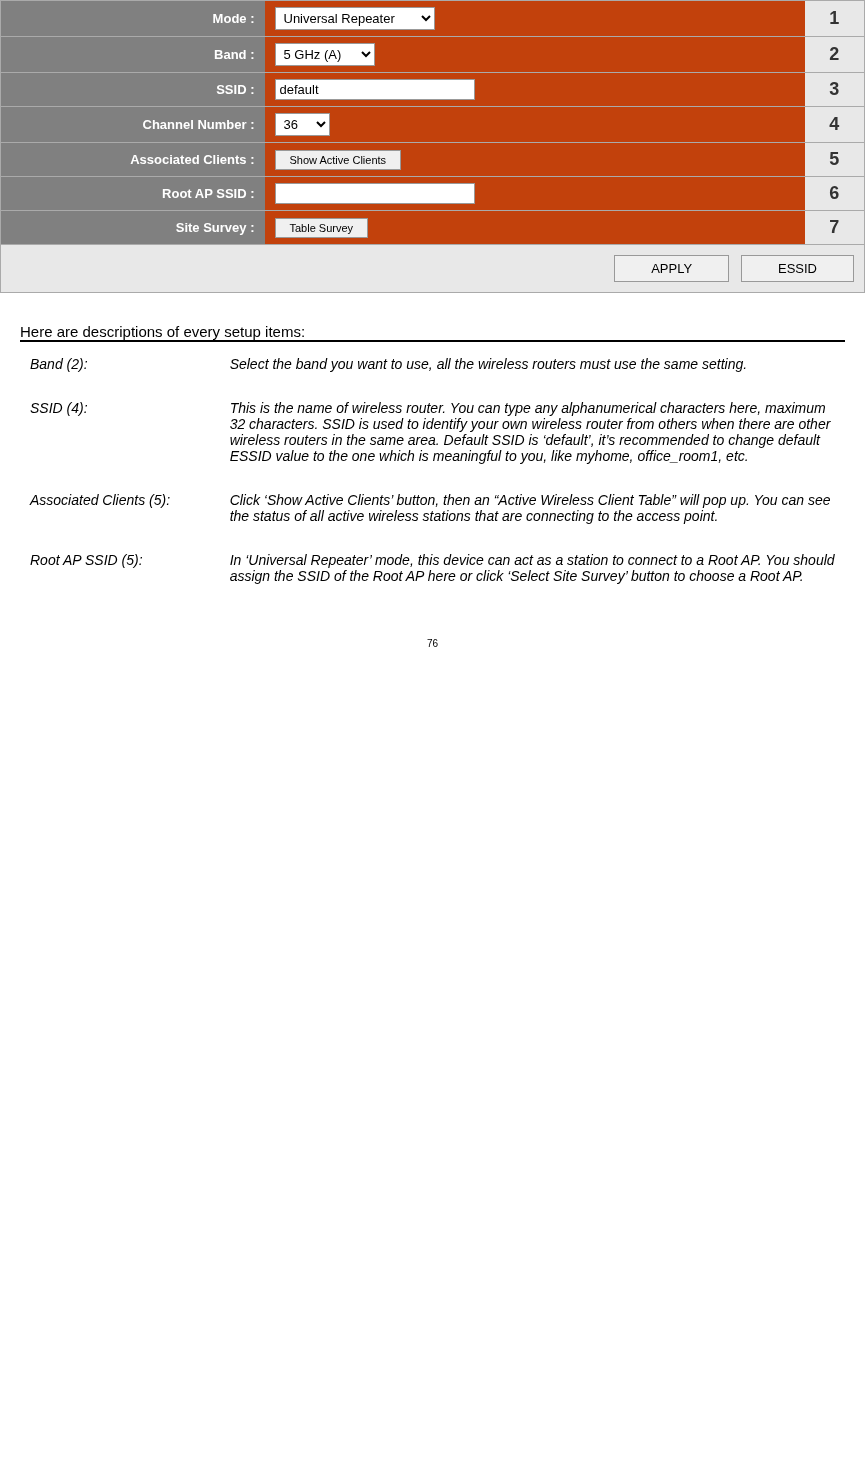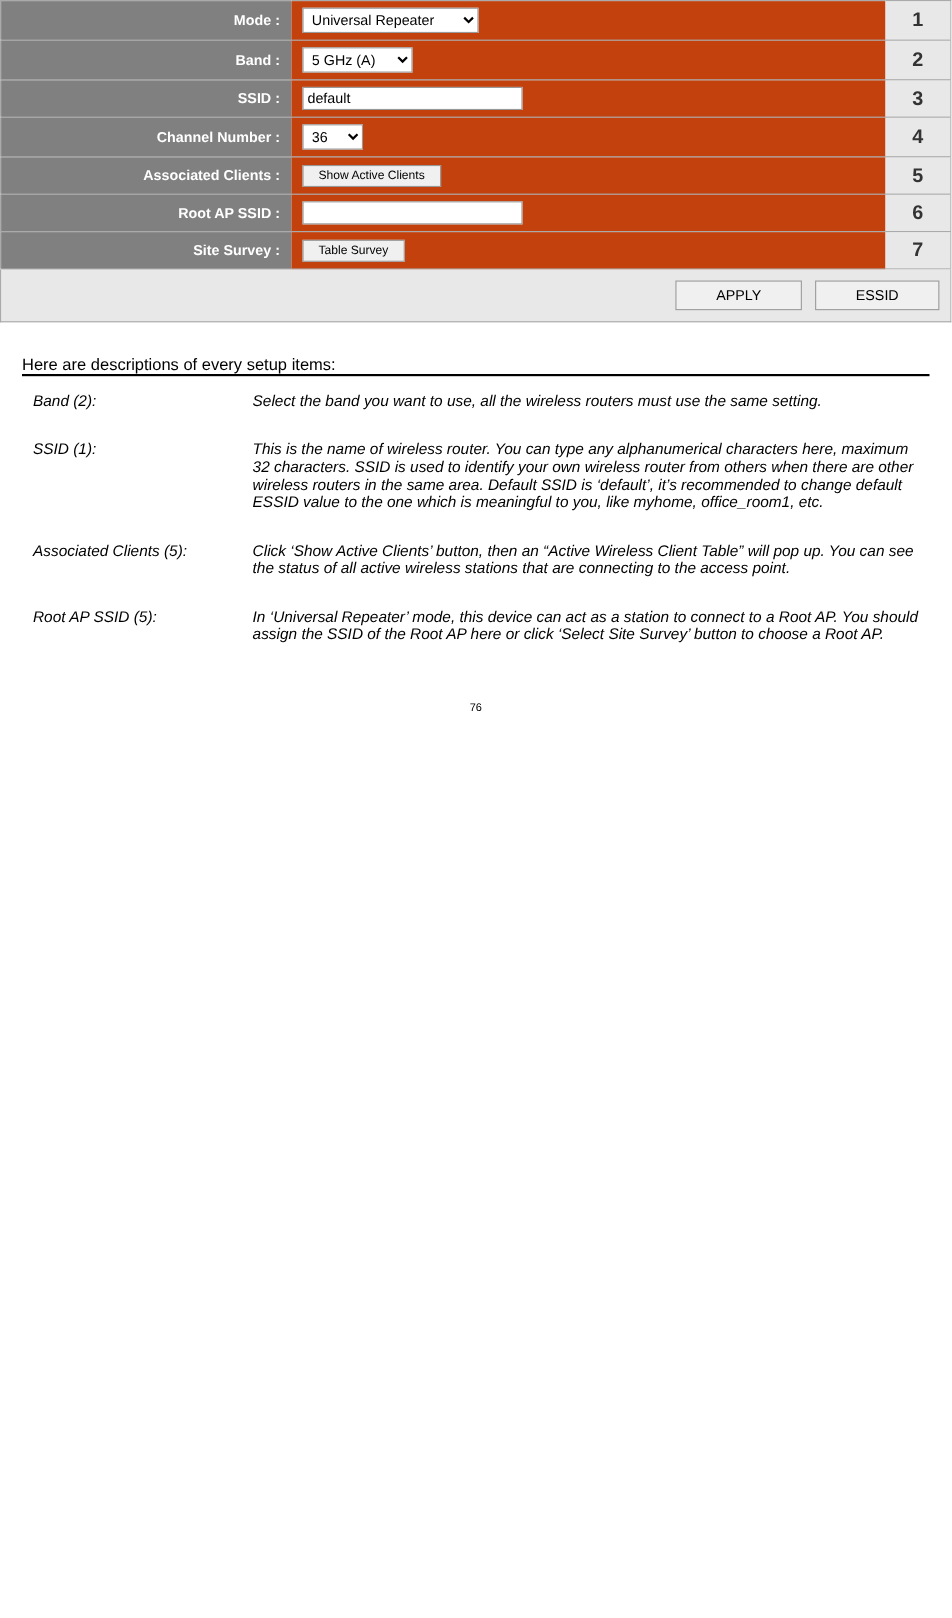--- a/index.html
+++ b/index.html
@@ -176,21 +176,21 @@
 <div class="desc-section">
   <p class="desc-intro">Here are descriptions of every setup items:</p>
   <hr class="desc-divider">
   <table class="desc-table">
     <tbody id="desc-tbody">
         <tr>
           <td>Band (2):</td>
           <td>Select the band you want to use, all the wireless routers must use the same setting.</td>
         </tr>
         <tr>
-          <td>SSID (1):</td>
+          <td>SSID (4):</td>
           <td>This is the name of wireless router. You can type any alphanumerical characters here, maximum 32 characters. SSID is used to identify your own wireless router from others when there are other wireless routers in the same area. Default SSID is ‘default’, it’s recommended to change default ESSID value to the one which is meaningful to you, like myhome, office_room1, etc.</td>
         </tr>
         <tr>
           <td>Associated Clients (5):</td>
           <td>Click ‘Show Active Clients’ button, then an “Active Wireless Client Table” will pop up. You can see the status of all active wireless stations that are connecting to the access point.</td>
         </tr>
         <tr>
           <td>Root AP SSID (5):</td>
           <td>In ‘Universal Repeater’ mode, this device can act as a station to connect to a Root AP. You should assign the SSID of the Root AP here or click ‘Select Site Survey’ button to choose a Root AP.</td>
         </tr>

